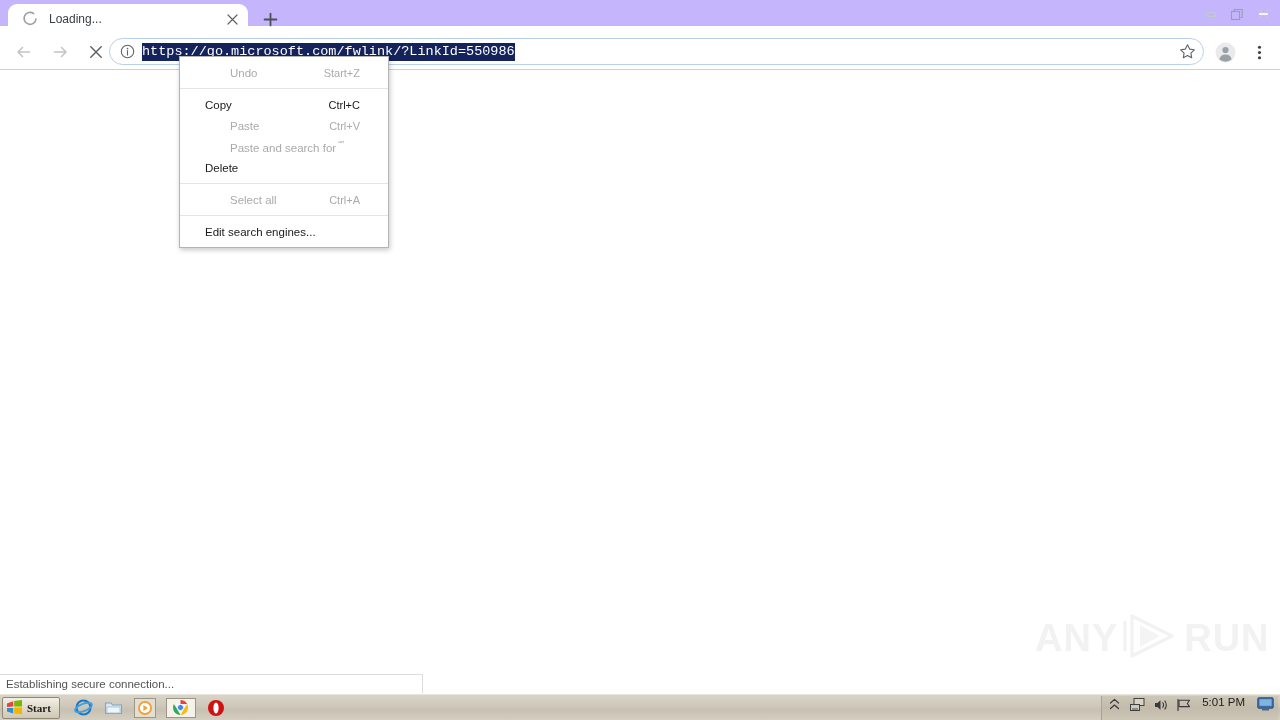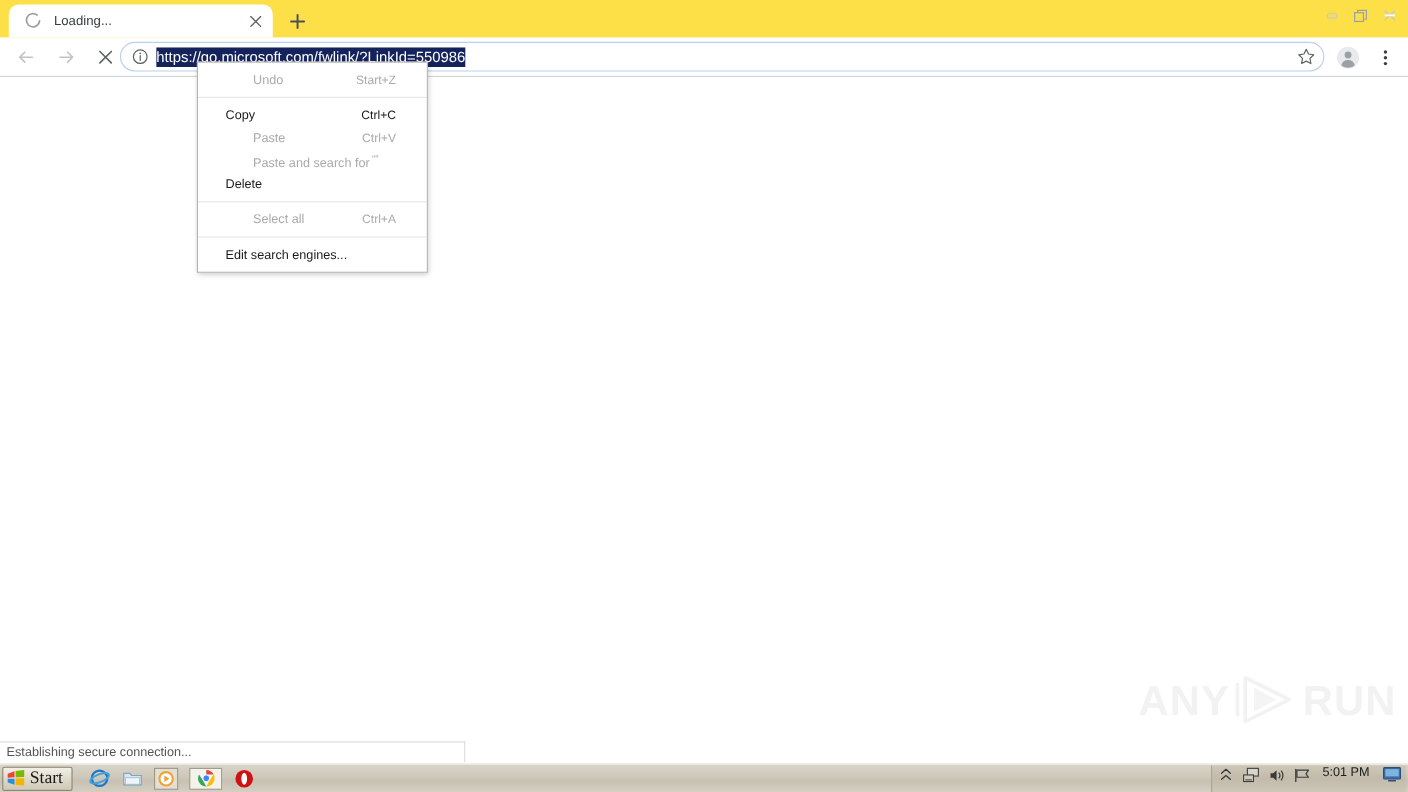--- a/index.html
+++ b/index.html
@@ -12,22 +12,22 @@
   }
   #screen {
     position: relative;
     width: 1280px; height: 720px;
     background: #ffffff;
   }
 
   
   .tabstrip {
     position: absolute; left: 0; top: 0;
-    width: 1280px; height: 38px;
-    background: #fde047;
+    width: 1280px; height: 26px;
+    background: #c4b5fd;
   }
   .tab {
     position: absolute; left: 8px; top: 4px;
     width: 240px; height: 30px;
     background: #ffffff;
     border-radius: 9px 9px 0 0;
     display: flex; align-items: center;
     padding: 0 8px 0 14px;
   }
   .tab-spinner {
@@ -102,21 +102,21 @@
   .omni-info {
     flex: 0 0 18px; width: 18px; height: 18px;
     display: flex; align-items: center; justify-content: center;
     color: #5f6368;
     margin-right: 6px;
   }
   .omni-urlwrap {
     flex: 1 1 auto;
     overflow: hidden;
     height: 18px;
-    display: flex; 
+    display: flex;  font-family: Liberation Mono, monospace;
   }
   .omni-url {
     font-size: 13.5px;
     color: #ffffff;
     background: #14235c;
     padding: 1px 0 2px 0;
     line-height: 15px;
     white-space: nowrap;
     letter-spacing: 0px;
   }
@@ -228,21 +228,21 @@
     margin-left: 2px;
     height: 22px;
     display: flex; align-items: center;
     padding: 0 8px 0 3px;
     background: linear-gradient(to bottom,#f2efe6 0%,#ddd8c9 55%,#cfc8b6 100%);
     border: 1px solid #8e8875;
     border-radius: 2px;
   }
   .start-logo { width: 17px; height: 15px; margin-right: 4px; }
   .start-text {
-    font-size: 16px; font-weight: normal;
+    font-size: 11px; font-weight: bold;
     color: #1b1b1b;
     font-family: "Liberation Serif", serif;
   }
   .qlaunch { display: flex; align-items: center; margin-left: 14px; gap: 10px; }
   .tb-icon {
     width: 20px; height: 20px;
     display: flex; align-items: center; justify-content: center;
   }
   .tb-icon.boxed {
     border: 1px solid #9b9685;

